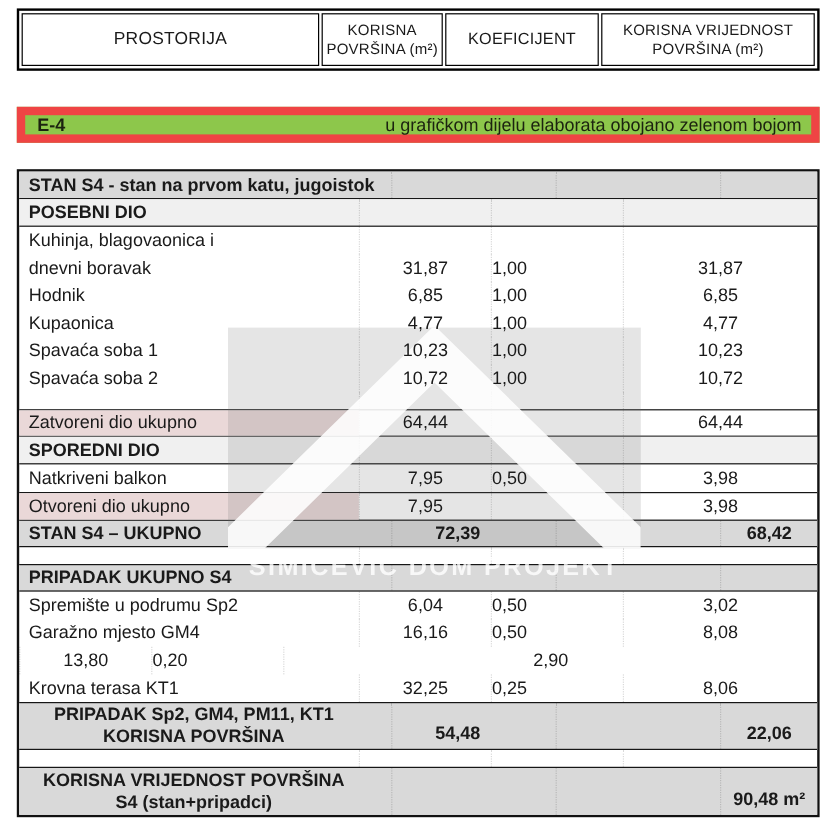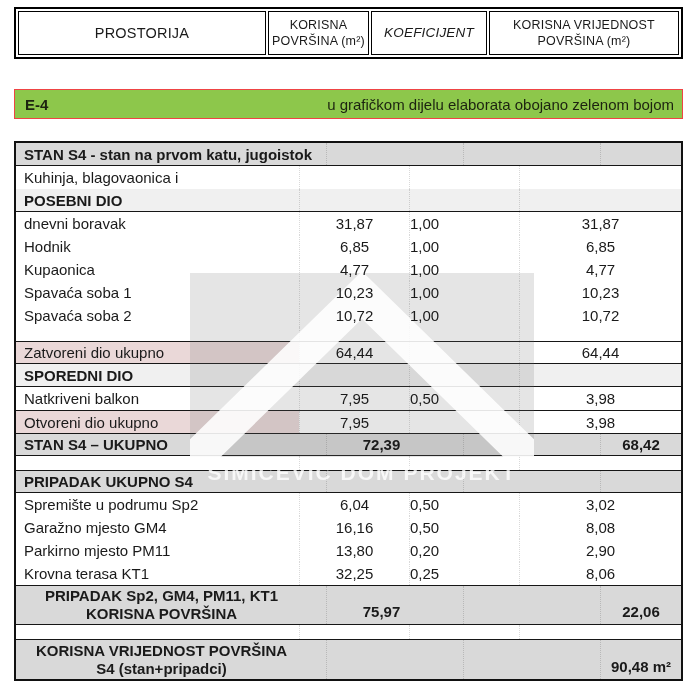--- a/index.html
+++ b/index.html
@@ -18,27 +18,27 @@
     border:2px solid #000;box-sizing:border-box;
     display:flex;gap:2px;padding:2px;background:#fff;
   }
   .hdr-cell{
     border:1.5px solid #000;box-sizing:border-box;background:#fff;
     display:flex;flex-direction:column;justify-content:center;align-items:center;
     text-align:center;font-size:12.5px;line-height:1.3;letter-spacing:0.2px;
   }
   .hdr-c0{width:248px;font-size:14.5px;}
   .hdr-c1{width:101px;}
-  .hdr-c2{width:116px;font-size:13.5px;font-style:italic;}
+  .hdr-c2{width:128px;font-size:13.5px;}
   .hdr-c3{flex:1;}
 
   
   .legend{
     position:absolute;left:14px;top:89px;width:669px;height:30px;
-    box-sizing:border-box;background:#8DC74B;border:1px solid #ef4444;
+    box-sizing:border-box;background:#8DC74B;border:7px solid #ef4444;
     display:flex;align-items:center;justify-content:space-between;
     font-size:15px;color:#1c2310;
   }
   .legend .code{font-weight:bold;padding-left:10px;font-size:15px;}
   .legend .note{padding-right:8px;font-size:15px;margin-left:36px;}
 
   
   .tbl{
     position:absolute;left:14px;top:141px;width:669px;
     border:2px solid #111;box-sizing:border-box;background:#fff;
@@ -108,32 +108,32 @@
 
     <div class="row r-single bg-dark bold bb">
       <div class="cell c-label">
           <span>STAN S4 - stan na prvom katu, jugoistok</span>
         </div>
       <div class="cell c-area"></div>
         <div class="cell c-coef"></div>
         <div class="cell c-val"></div>
     </div>
 
+    <div class="row r-single bg-light bold bb">
+      <div class="cell c-label">
+          <span>POSEBNI DIO</span>
+        </div>
+      <div class="cell c-area"></div>
+        <div class="cell c-coef"></div>
+        <div class="cell c-val"></div>
+    </div>
+
     <div class="row r-single">
       <div class="cell c-label">
           <span>Kuhinja, blagovaonica i</span>
-        </div>
-      <div class="cell c-area"></div>
-        <div class="cell c-coef"></div>
-        <div class="cell c-val"></div>
-    </div>
-
-    <div class="row r-single bg-light bold bb">
-      <div class="cell c-label">
-          <span>POSEBNI DIO</span>
         </div>
       <div class="cell c-area"></div>
         <div class="cell c-coef"></div>
         <div class="cell c-val"></div>
     </div>
 
     <div class="row r-single">
       <div class="cell c-label">
           <span>dnevni boravak</span>
         </div>
@@ -318,23 +318,20 @@
         </div>
       <div class="cell c-coef">
           <span>0,50</span>
         </div>
       <div class="cell c-val">
           <span>8,08</span>
         </div>
     </div>
 
     <div class="row r-single">
-      <div class="cell c-label">
-          <span>Parkirno mjesto PM11</span>
-        </div>
       <div class="cell c-area">
           <span>13,80</span>
         </div>
       <div class="cell c-coef">
           <span>0,20</span>
         </div>
       <div class="cell c-val">
           <span>2,90</span>
         </div>
     </div>
@@ -353,21 +350,21 @@
           <span>8,06</span>
         </div>
     </div>
 
     <div class="row r-double bg-dark bold bt bb">
       <div class="cell c-label">
         <span>PRIPADAK  Sp2, GM4, PM11, KT1</span>
         <span>KORISNA POVRŠINA</span>
       </div>
       <div class="cell c-area">
-          <span>75,97</span>
+          <span>54,48</span>
         </div>
       <div class="cell c-coef"></div>
       <div class="cell c-val">
           <span>22,06</span>
         </div>
     </div>
 
     <div class="row r-empty">
       <div class="cell c-label"></div>
         <div class="cell c-area"></div>

